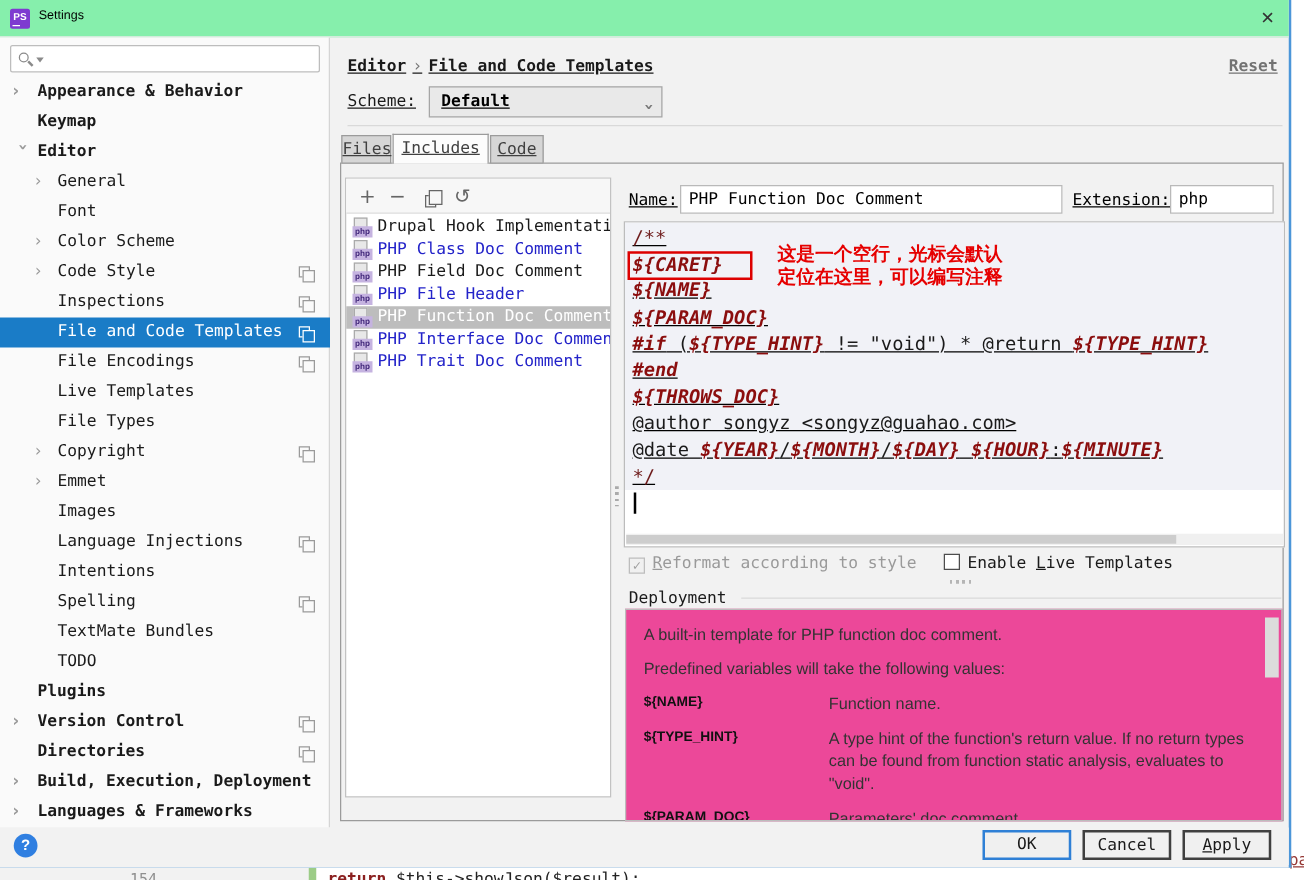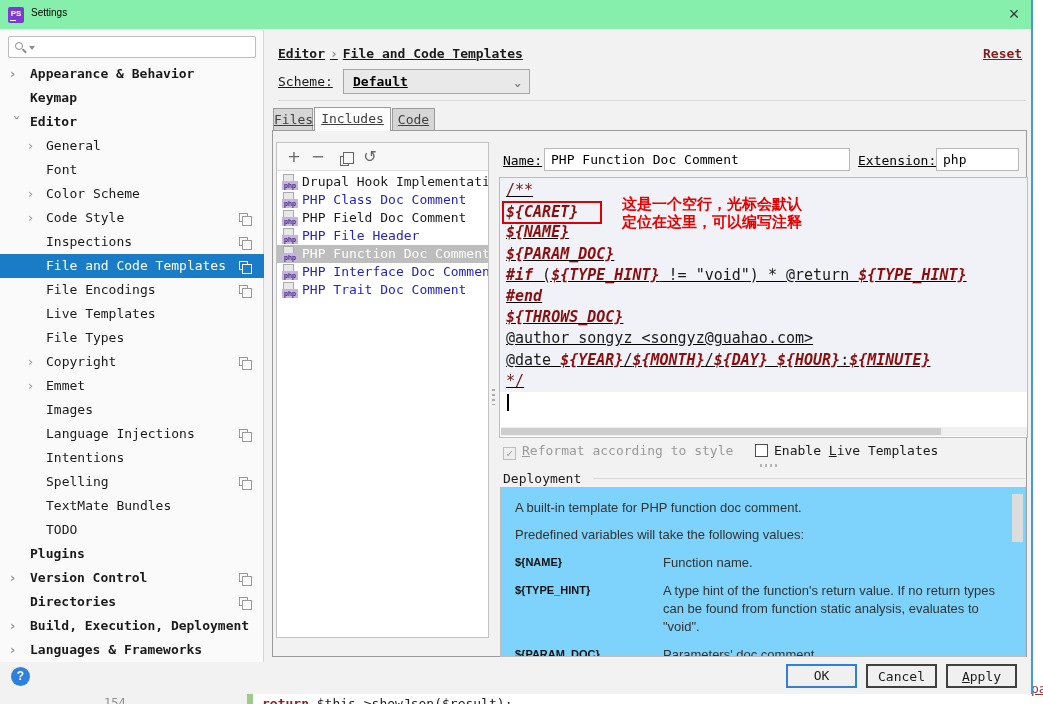--- a/index.html
+++ b/index.html
@@ -53,21 +53,21 @@
   .badge { position:absolute; right:16px; top:7px; width:9px; height:9px; border:1px solid #9a9a9a; background:transparent; }
   .badge::before { content:""; position:absolute; left:1.5px; top:1.5px; width:8px; height:8px;
     border:1px solid #9a9a9a; background:#fafafa; }
   .selected .badge, .selected .badge::before { border-color:#fff; }
   .selected .badge::before { background:#1a7cc7; }
 
   
   #content { position:absolute; left:265px; top:30px; width:766px; height:632px; }
   #breadcrumb { position:absolute; left:13px; top:16px; font-size:13px; font-weight:bold; color:#1a1a1a; }
   #breadcrumb .sep { color:#777; font-weight:normal; padding:0 5px; }
-  #reset-link { position:absolute; left:718px; top:16px; font-size:13px; font-weight:bold; color:#7f1d1d; cursor:pointer; }
+  #reset-link { position:absolute; left:718px; top:16px; font-size:13px; font-weight:bold; color:#737373; cursor:pointer; }
   #scheme-label { position:absolute; left:13px; top:44px; font-size:13px; color:#1a1a1a; }
   #scheme-select { position:absolute; left:78px; top:39px; width:187px; height:25px; background:#e9e9e9;
     border:1px solid #a6a6a6; font-size:13px; font-weight:bold; line-height:23px; padding-left:9px; cursor:default; }
   #scheme-select .dd { position:absolute; right:8px; top:4px; color:#7a7a7a; font-size:13px;
     transform:rotate(90deg); font-family:"DejaVu Sans",sans-serif; }
   #hr1 { position:absolute; left:13px; top:70px; width:748px; height:1px; background:#d9d9d9; }
 
   .tab { position:absolute; top:78px; height:23px; line-height:22px; text-align:center; font-size:13px;
     background:#d6d6d6; border:1px solid #9b9b9b; color:#404040; cursor:pointer; z-index:2; }
   .tab.active { background:#fcfcfc; height:24px; top:77px; border-bottom:none; z-index:4; }
@@ -134,21 +134,21 @@
     vertical-align:-2px; margin-right:6px; text-align:center; line-height:12px; font-size:11px; color:#a0a0a0; }
   #cb-live .cb-box { background:#fff; border-color:#4d4d4d; }
   .mn { text-decoration:underline; }
   #hdots { position:absolute; left:487px; top:333px; width:20px; height:3px;
     background:repeating-linear-gradient(90deg,#b5b5b5 0 2px, transparent 2px 5px); }
 
   
   #desc-title { position:absolute; left:230px; top:340px; font-size:13px;
     font-family:"DejaVu Sans Mono","Liberation Mono",monospace; color:#1a1a1a; }
   #desc-line { position:absolute; left:320px; top:347px; width:432px; height:1px; background:#d9d9d9; }
-  #desc-panel { position:absolute; left:227px; top:356px; width:526px; height:170px; background:#7dd3fc;
+  #desc-panel { position:absolute; left:227px; top:356px; width:526px; height:170px; background:#ec4899;
     border:1px solid #bcbcbc; overflow:hidden; }
   #desc-inner { position:absolute; left:14px; top:12px; width:490px; font-size:13px; color:#333; }
   #desc-inner .para { margin-bottom:12px; }
   .desc-row { display:flex; margin-top:10px; }
   .desc-var { width:148px; flex:none; font-size:11px; font-weight:bold; color:#111;
     font-family:"Liberation Sans",sans-serif; padding-top:2px; }
   .desc-txt { width:342px; line-height:18px; }
   #desc-scroll { position:absolute; right:2px; top:6px; width:11px; height:48px; background:#dcdcdc; }
 
   

